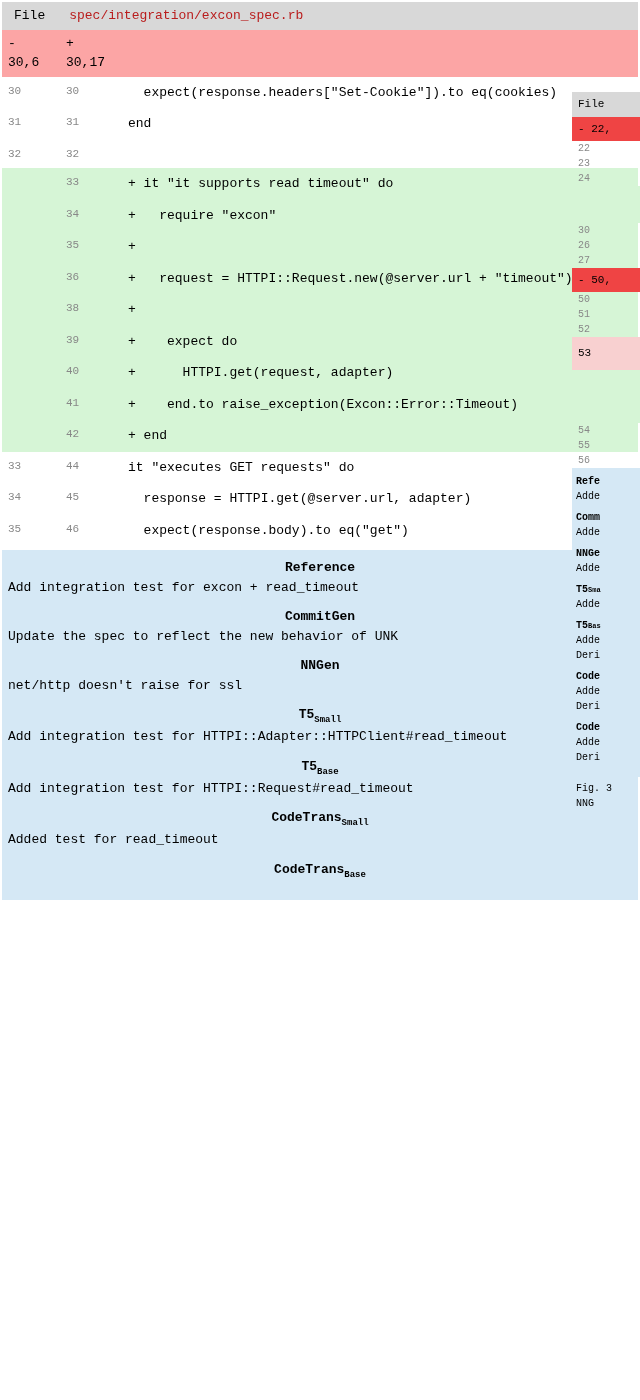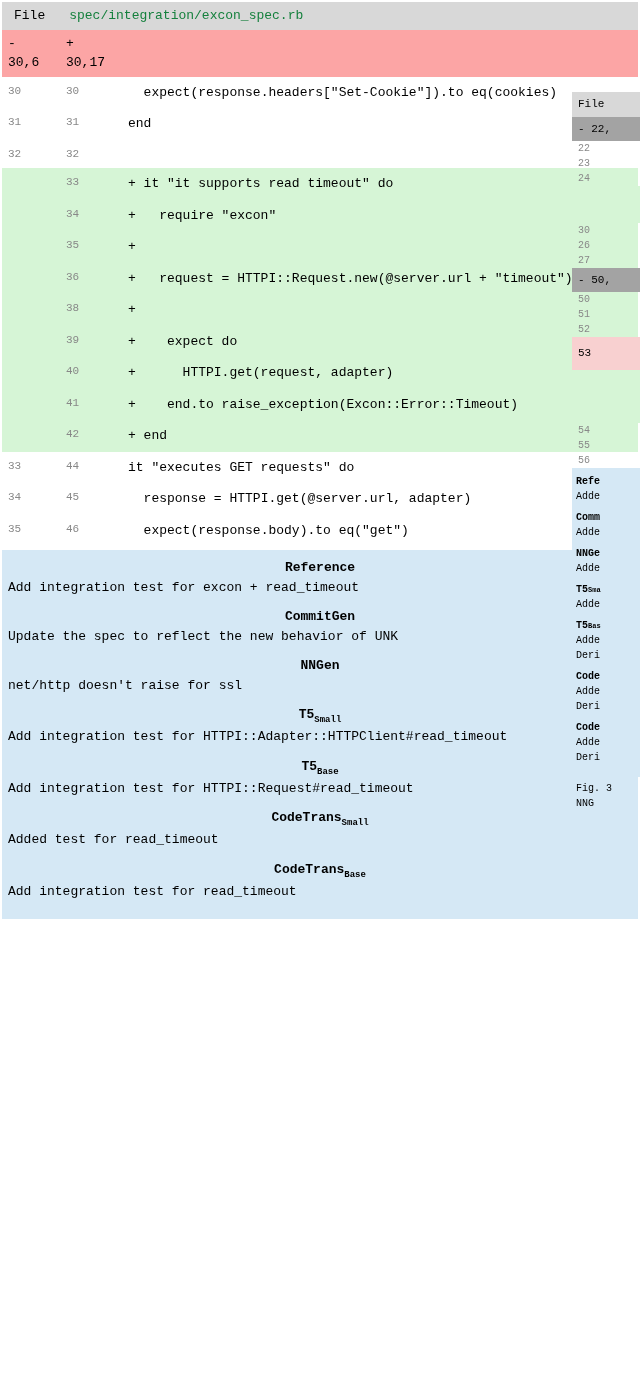--- a/index.html
+++ b/index.html
@@ -1,38 +1,38 @@
 <!DOCTYPE html>
 <html><head>
 <meta charset="utf-8">
 <style>
 * { margin:0; padding:0; box-sizing:border-box; }
 body { font-family:"Courier New",monospace; font-size:13px; line-height:1.5; color:#000; background:#fff; width:640px; }
 .container { padding:2px; }
 .file-header { background:#d8d8d8; display:flex; }
 .file-header .label { padding:4px 12px; background:#d8d8d8; }
-.file-header .path { padding:4px 12px; color:#15803d; flex:1; }
+.file-header .path { padding:4px 12px; color:#b91c1c; flex:1; }
 .hunk-row { background:#fca5a5; display:flex; }
 .hunk-row .old-col { width:58px; padding:4px 6px; }
 .hunk-row .new-col { width:58px; padding:4px 6px; }
 .diff-row { display:flex; align-items:flex-start; padding:6px 0; }
 .diff-row .old-col { width:58px; padding:0 6px; color:#888; font-size:11px; }
 .diff-row .new-col { width:58px; padding:0 6px; color:#888; font-size:11px; }
 .diff-row .code-col { flex:1; padding:0 10px; white-space:pre-wrap; word-break:break-all; }
 .added { background:#d6f5d6; }
 .added .code-col { background:#d6f5d6; }
 .context { background:#fff; }
 .summary-block { background:#d5e8f5; padding:8px 6px; margin-top:4px; }
 .summary-block .section { margin-bottom:10px; }
 .summary-block .title { font-weight:bold;text-align:center; }
 .summary-block .sub { font-size:9px; vertical-align:sub; }
 .summary-block .text { white-space:pre-wrap; }
 .right-frag { position:absolute; left:572px; top:0; width:68px; font-size:11px; }
 .right-frag .file-header { background:#d8d8d8; padding:4px 6px; margin-top:92px; }
-.right-frag .hunk { background:#a3a3a3; padding:4px 6px; }
+.right-frag .hunk { background:#ef4444; padding:4px 6px; }
 .right-frag .ln { padding:0 6px; color:#888; font-size:10px; }
 .right-frag .added { background:#d6f5d6; padding:10px 6px; display:block; }
 .right-frag .removed { background:#f8d0d0; padding:8px 6px; display:block; }
 .right-frag .summary { background:#d5e8f5; padding:6px 4px; font-size:10px; }
 .right-frag .summary .t { font-weight:bold; }
 .right-frag .caption { font-size:10px; padding:4px; }
 </style>
 </head>
 <body>
 
@@ -145,21 +145,20 @@
         <div class="section">
           <div class="title">T5<span class="sub">Base</span></div>
           <div class="text">Add integration test for HTTPI::Request#read_timeout</div>
         </div>
         <div class="section">
           <div class="title">CodeTrans<span class="sub">Small</span></div>
           <div class="text">Added test for read_timeout</div>
         </div>
         <div class="section">
           <div class="title">CodeTrans<span class="sub">Base</span></div>
-          <div class="text">Add integration test for read_timeout</div>
         </div>
       </div>
   </div>
 </div>
 
 <div class="right-frag">
   <div class="file-header">File</div>
   <div class="hunk">- 22,</div>
   <div id="r-lns1">
       <div class="ln">22</div>

